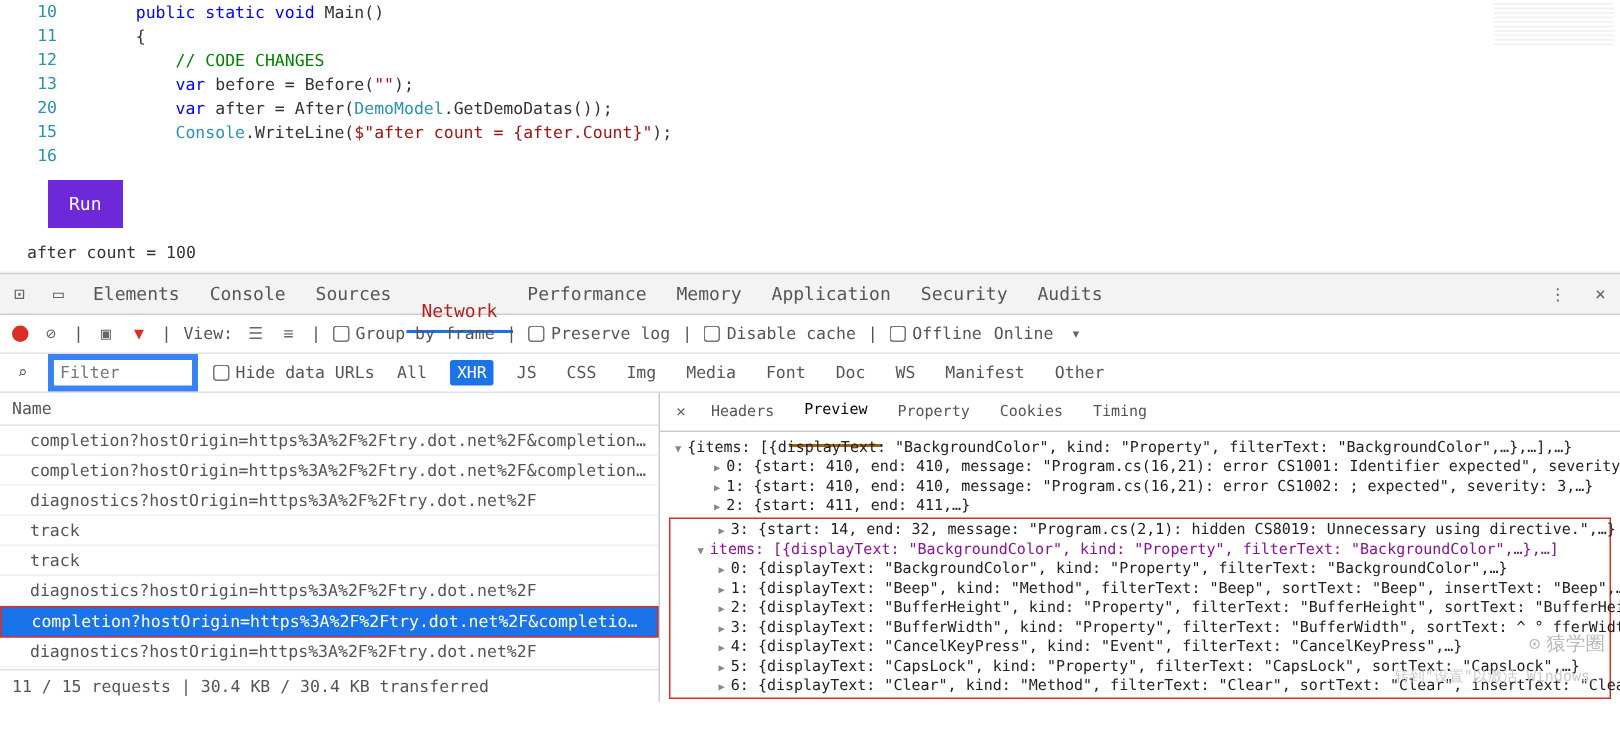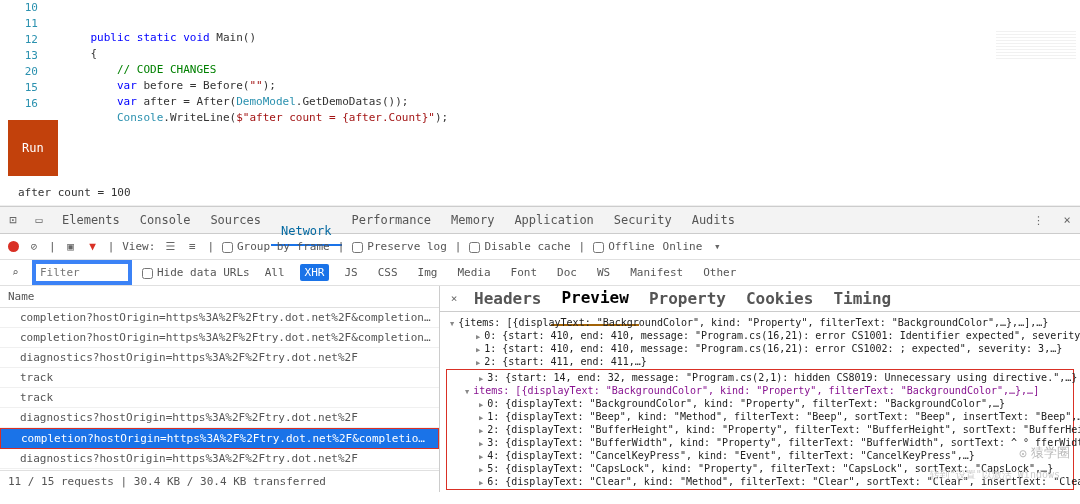--- a/index.html
+++ b/index.html
@@ -1,59 +1,59 @@
 <!DOCTYPE html>
 <html><head>
 <meta charset="utf-8">
 <style>
 * { margin: 0; padding: 0; box-sizing: border-box; font-family: Consolas, monospace; }
 body { width: 1080px; height: 504px; background: #fff; font-size: 11px; color: #333; overflow: hidden; position: relative; }
 .editor { display: flex; height: 110px; }
 .gutter { width: 56px; text-align: right; padding-right: 18px; background: #fff; color: #2b91af; font-size: 11px; line-height: 14px; }
 .gutter div { padding: 1px 0; }
-.code { flex: 1; font-size: 11px; line-height: 14px; padding: 1px 0; position: relative; margin-top: 29px; }
+.code { flex: 1; font-size: 11px; line-height: 14px; padding: 1px 0; position: relative; }
 .code-line { padding: 1px 0 1px 8px; white-space: pre; }
 .kw { color: #0000ff; }
 .com { color: #008000; text-align: center; }
 .str { color: #a31515; }
 .typ { color: #2b91af; }
 .minimap { position: absolute; top: 2px; right: 4px; width: 80px; height: 30px; background: linear-gradient(#ddd 1px, transparent 1px) 0 0/100% 3px; opacity: 0.4; }
-.run { margin: 10px 8px 8px; padding: 21px 14px; background: #c2410c; color: #fff; border: none; font-size: 12px; cursor: pointer; }
+.run { margin: 10px 32px 8px; padding: 9px 14px; background: #6d28d9; color: #fff; border: none; font-size: 12px; cursor: pointer; }
 .output { padding: 2px 18px 6px; font-size: 11px; color: #333; border-bottom: 1px solid #eee; }
 
 .devtools { border-top: 1px solid #ccc; height: 286px; display: flex; flex-direction: column; font-family: 'Segoe UI', Arial, sans-serif; }
 .dt-tabs { display: flex; align-items: center; border-bottom: 1px solid #ccc; height: 27px; background: #f3f3f3; }
 .dt-icon { width: 26px; text-align: center; color: #666; font-size: 12px; }
 .dt-tab { padding: 6px 10px; color: #555; font-size: 12px; }
-.dt-tab.active { color: #0369a1; border-bottom: 2px solid #1a73e8; margin-top: 24px; }
+.dt-tab.active { color: #b91c1c; border-bottom: 2px solid #1a73e8; margin-top: 24px; }
 .dt-dots { margin-left: auto; padding: 0 10px; color: #666; }
 
 .dt-toolbar { display: flex; align-items: center; height: 26px; border-bottom: 1px solid #e0e0e0; padding: 0 8px; gap: 8px; font-size: 11px; color: #555; }
 .rec { width: 11px; height: 11px; background: #d93025; border-radius: 50%; }
 .tb-ico { width: 14px; height: 14px; display: inline-flex; align-items: center; justify-content: center; color: #666; }
-.cb { display: flex; align-items: flex-end; gap: 4px; }
+.cb { display: flex; align-items: center; gap: 4px; }
 .cb input { width: 11px; height: 11px; }
 
 .dt-filter { display: flex; align-items: center; height: 26px; border-bottom: 1px solid #e0e0e0; padding: 0 8px; gap: 10px; font-size: 11px; color: #555; }
 .filter-input { width: 100px; border: 4px solid #3b82f6; padding: 2px 4px; font-size: 11px; }
 .ftype { padding: 2px 5px; }
 .ftype.active { background: #1a73e8; color: #fff; border-radius: 2px; }
 
 .dt-body { flex: 1; display: flex; overflow: hidden; }
 .nw-left { width: 440px; border-right: 1px solid #ccc; display: flex; flex-direction: column; }
 .nw-head { border-bottom: 1px solid #e0e0e0; padding: 4px 8px; font-size: 11px; color: #555; }
 .nw-list { flex: 1; overflow-y: auto; font-size: 11px; }
 .nw-row { padding: 3px 8px 3px 20px; border-bottom: 1px solid #f0f0f0; color: #555; white-space: nowrap; overflow: hidden; text-overflow: ellipsis; }
 .nw-row.sel { background: #1a73e8; color: #fff; }
 .nw-row.box { border: 1.5px solid #d93025; }
 .nw-status { padding: 4px 8px; border-top: 1px solid #e0e0e0; color: #555; font-size: 11px; }
 
 .nw-right { flex: 1; display: flex; flex-direction: column; overflow: hidden; }
 .sub-tabs { display: flex; border-bottom: 1px solid #ccc; height: 26px; align-items: center; padding-left: 4px; }
-.sub-tab { padding: 17px 10px; font-size: 16px; color: #555; font-weight: bold; }
+.sub-tab { padding: 17px 10px; font-size: 10px; color: #555; }
 .sub-tab.active { border-bottom: 2px solid #a16207; color: #000; }
 .sub-x { width: 20px; text-align: center; color: #666; }
 .preview { flex: 1; overflow: auto; font-family: Consolas, monospace; font-size: 10px; padding: 4px; color: #222; position: relative; }
 .pv-line { padding: 1px 0 1px 6px; white-space: nowrap; }
 .pv-arr::before { content: "▶"; font-size: 7px; color: #888; margin-right: 4px; }
 .pv-arr.open::before { content: "▼"; }
 .pv-key { color: #881391; }
 .ind1 { padding-left: 18px; }
 .ind2 { padding-left: 32px; }
 .redbox { border: 1.5px solid #d93025; margin: 1px 2px; padding: 1px 0; }

